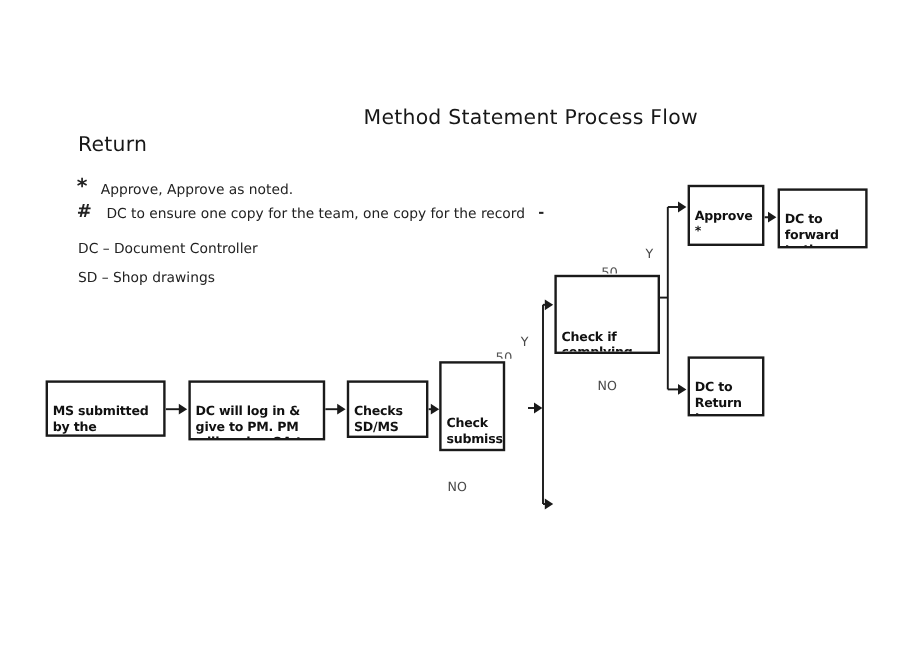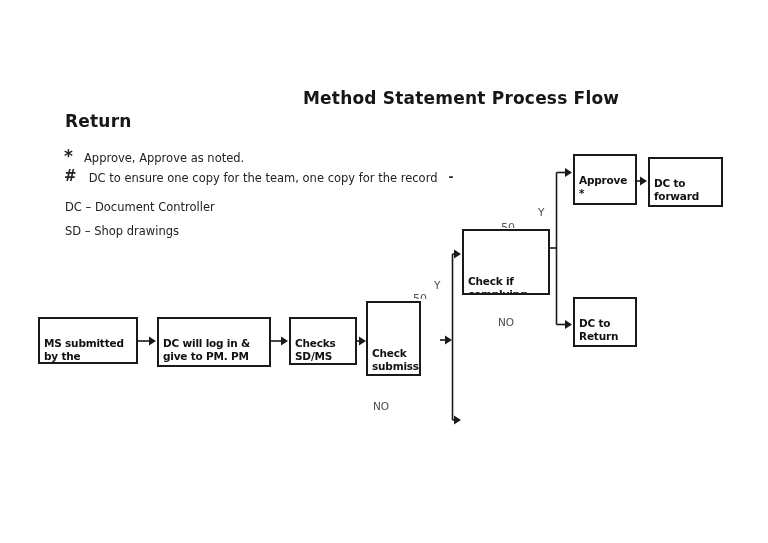--- a/index.html
+++ b/index.html
@@ -9,21 +9,21 @@
     height: 543px;
     background: #ffffff;
     overflow: hidden;
     font-family: "DejaVu Sans", "Liberation Sans", sans-serif;
     color: #1a1a1a;
   }
   .abs { position: absolute; }
 
   
   .title-line {
-    font-weight: bold;
+    font-weight: normal;
     font-size: 17px;
     color: #171717;
     letter-spacing: 0.2px;
     white-space: pre;
   }
 
   
   .legend-sym {
     font-weight: bold;
     color: #222;

